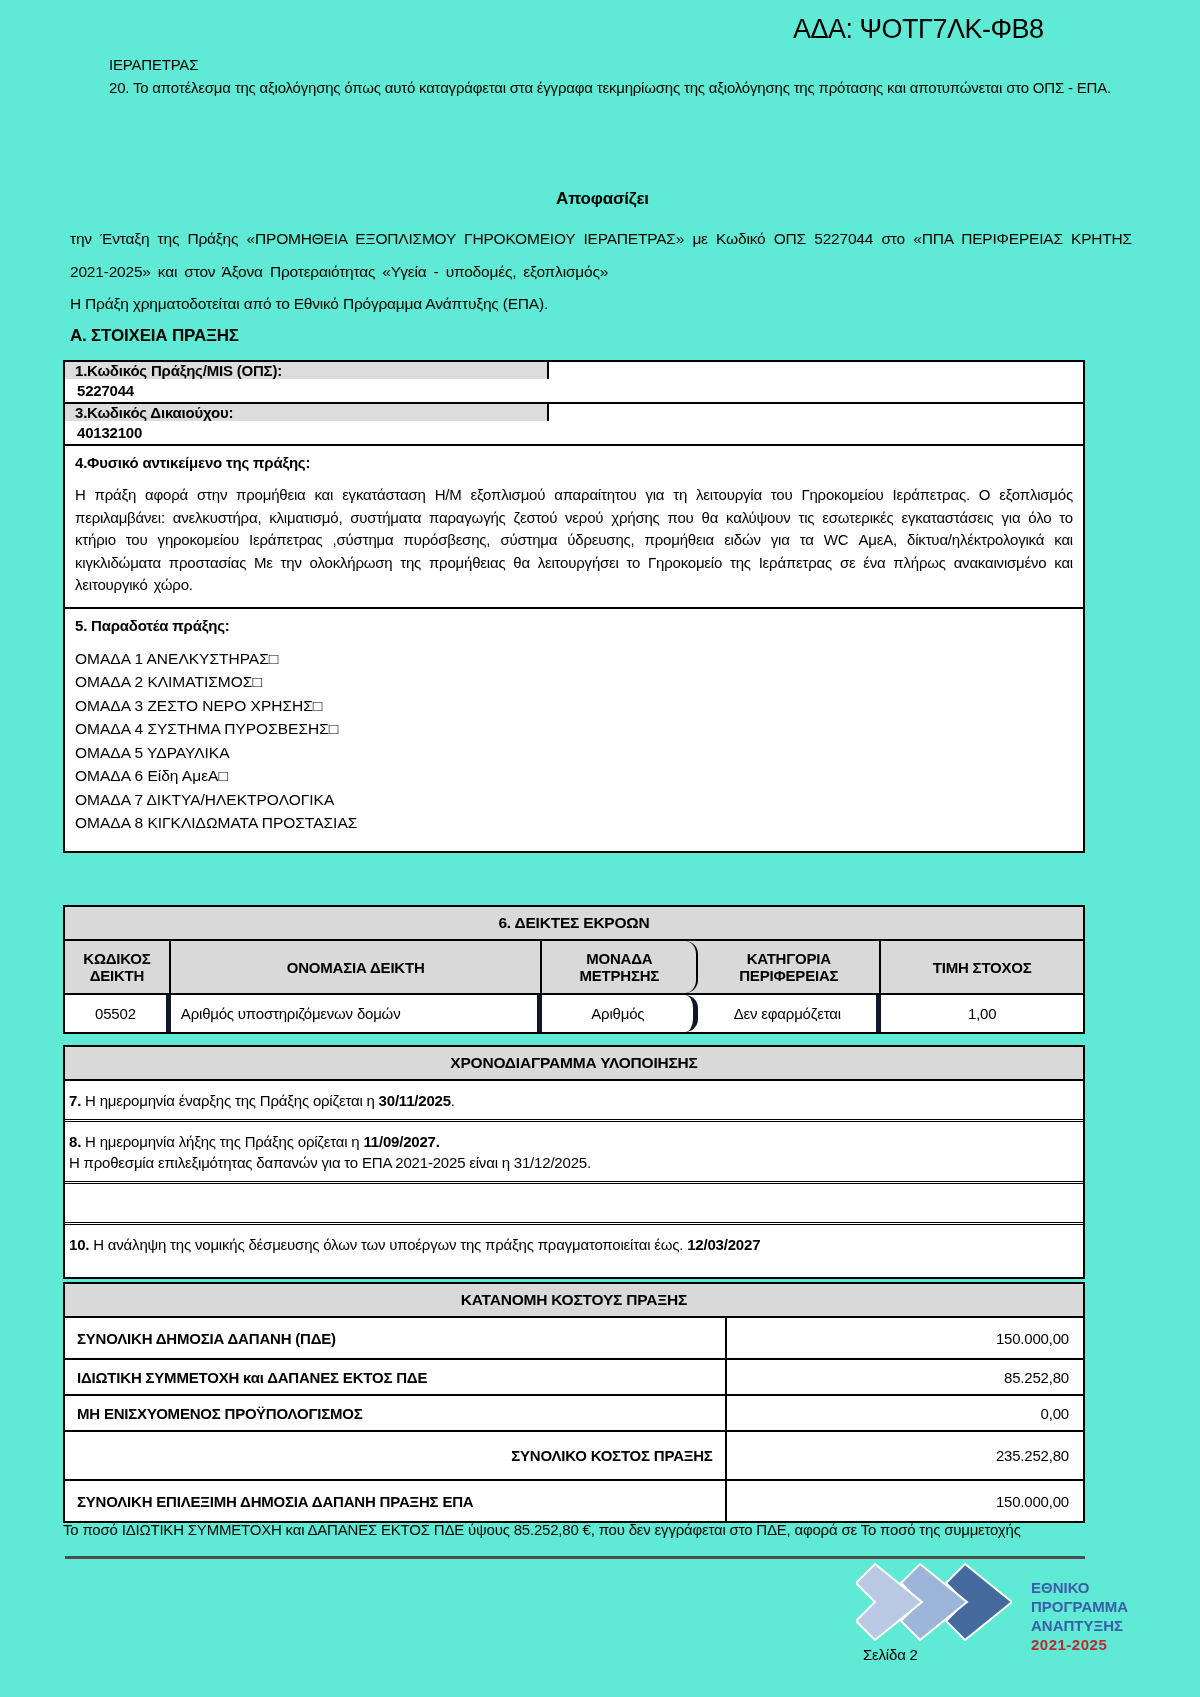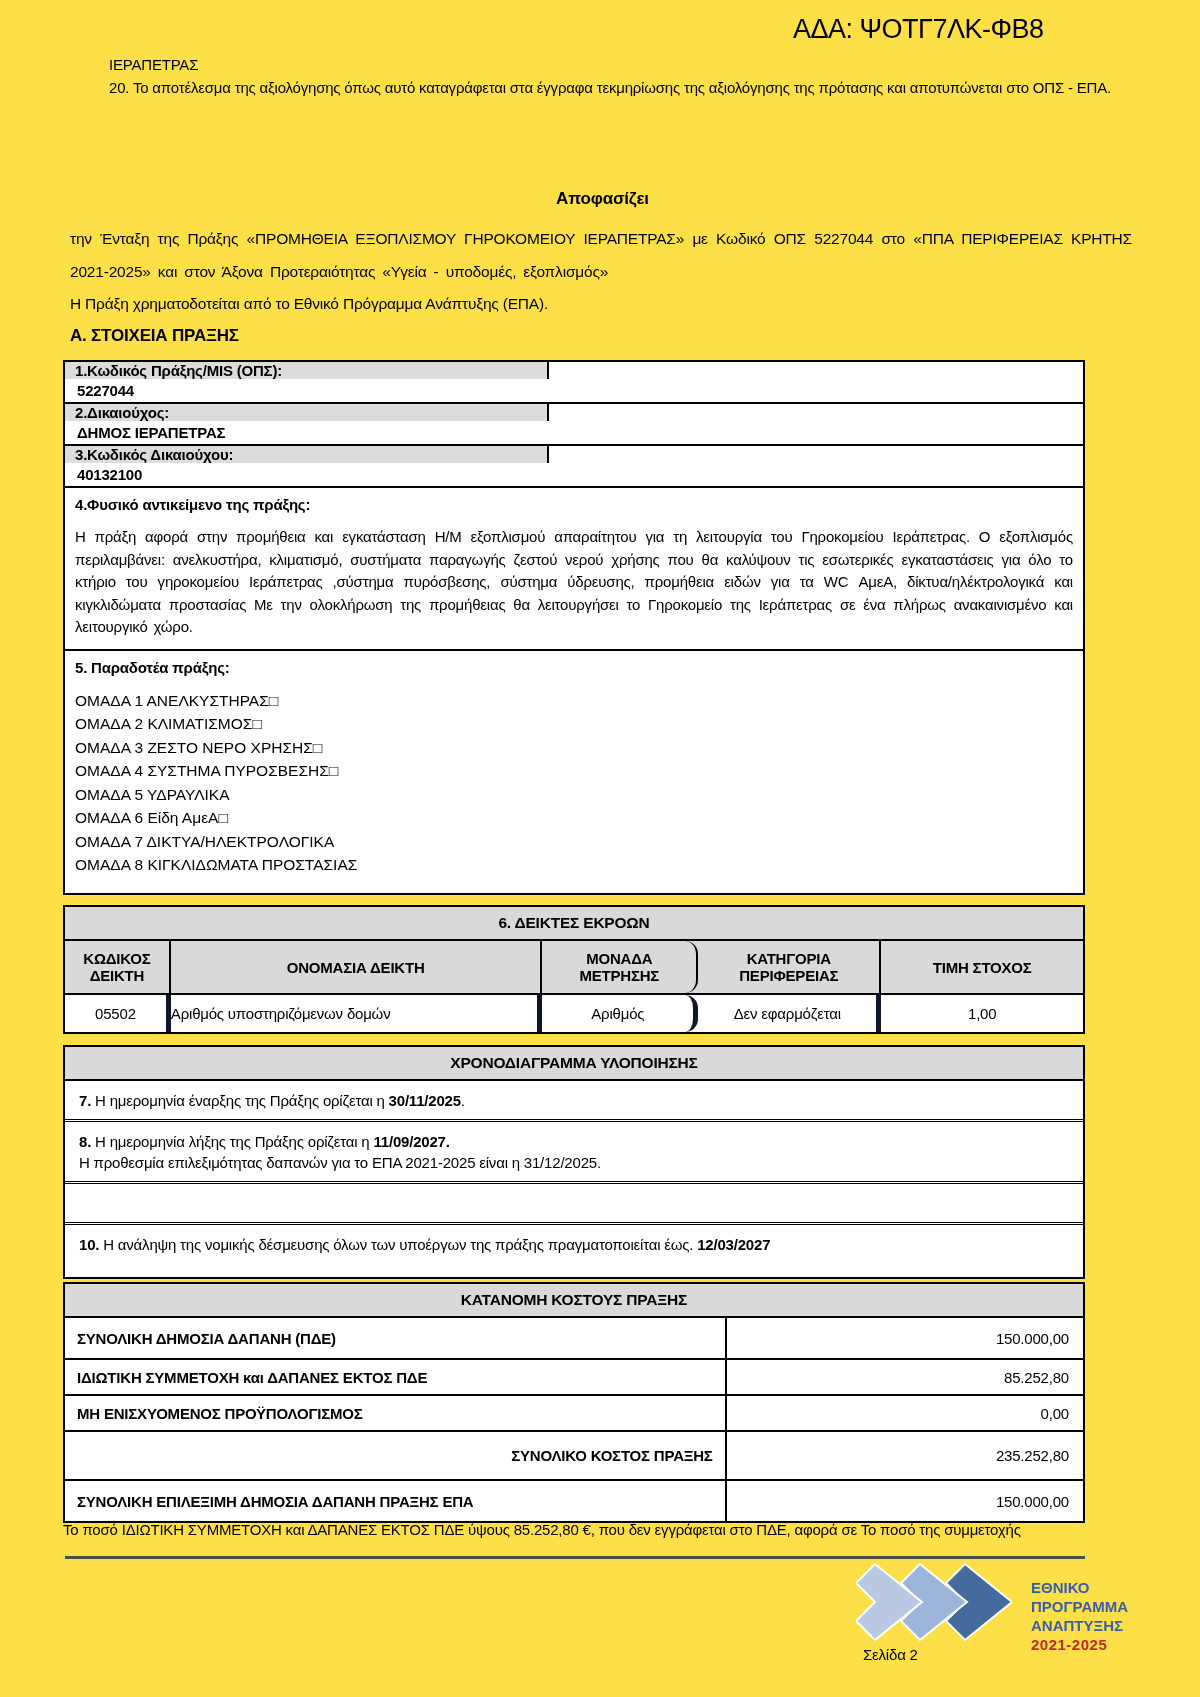--- a/index.html
+++ b/index.html
@@ -1,17 +1,17 @@
 <!DOCTYPE html>
 <html lang="el"><head>
 <meta charset="utf-8">
 <style>
   html,body { margin:0; padding:0; background:#ffffff; }
   .page {
-    position:relative; width:1200px; height:1697px; background:#fde047;
+    position:relative; width:1200px; height:1697px; background:#5eead4;
     font-family:"Liberation Sans","DejaVu Sans",sans-serif;
     color:#000; letter-spacing:-0.2px;
   }
   .ada { position:absolute; left:793px; top:14px; font-size:27px; letter-spacing:-0.5px; }
   .intro { position:absolute; left:97px; top:53px; width:1043px; font-size:15px; line-height:23px;margin-left:12px; }
   .intro p { margin:0; text-align:justify; }
   .decision-heading { position:absolute; left:70px; top:189px; width:1065px; text-align:center; font-weight:bold; font-size:17px; }
   .para1 { position:absolute; left:70px; top:222px; width:1062px; font-size:15.5px; line-height:33px; text-align:justify; word-spacing:3px; margin:0; }
   .para2 { position:absolute; left:70px; top:295px; width:1062px; font-size:15.5px; margin:0; }
   .heading-a { position:absolute; left:70px; top:326px; font-weight:bold; font-size:17px; }
@@ -35,25 +35,25 @@
   
   .indicators { top:905px; }
   .ind-cols { display:flex; background:#d9d9d9; border-bottom:2px solid #000; }
   .ind-col { display:flex; align-items:center; justify-content:center; text-align:center;
              font-weight:bold; font-size:15px; padding:9px 6px; border-right:2px solid #000; box-sizing:border-box; }
   .ind-col:last-child, .ind-cell:last-child { border-right:none; }
   .ind-row { display:flex; }
   .ind-cell { display:flex; align-items:center; justify-content:center; font-size:15px; min-height:37px;
               padding:2px 6px; border-right:5px solid #0f172a; box-sizing:border-box; }
   .w1{width:10.4%;} .w2{width:36.5%;} .w3{width:15.3%;border-radius:13px;} .w4{width:18%;} .w5{flex:1;}
-  .cell-left { justify-content:flex-start; text-align:left; padding-left:0; }
+  .cell-left { justify-content:flex-start; text-align:left; padding-left:10px; }
 
   
   .timeline { top:1045px; }
-  .tl-row { border-bottom:3px double #000; font-size:15px; padding:9px 10px 8px 14px; line-height:21px; }
+  .tl-row { border-bottom:3px double #000; font-size:15px; padding:9px 10px 8px 4px; line-height:21px; }
   .tl-row:last-child { border-bottom:none; }
   .tl-empty { height:38px; padding:0; }
   .tl-row10 { padding-bottom:22px; }
   .b { font-weight:bold; }
 
   
   .cost { top:1282px; }
   .cost-row { display:flex; border-bottom:2px solid #000; }
   .cost-row:last-child { border-bottom:none; }
   .cost-label { width:65%; border-right:2px solid #000; box-sizing:border-box; font-weight:bold; font-size:15px;
@@ -86,24 +86,20 @@
   <div class="decision-heading">Αποφασίζει</div>
   <p class="para1">την Ένταξη της Πράξης «ΠΡΟΜΗΘΕΙΑ ΕΞΟΠΛΙΣΜΟΥ ΓΗΡΟΚΟΜΕΙΟΥ ΙΕΡΑΠΕΤΡΑΣ» με Κωδικό ΟΠΣ 5227044 στο «ΠΠΑ ΠΕΡΙΦΕΡΕΙΑΣ ΚΡΗΤΗΣ 2021-2025» και στον Άξονα Προτεραιότητας «Υγεία - υποδομές, εξοπλισμός»</p>
   <p class="para2">Η Πράξη χρηματοδοτείται από το Εθνικό Πρόγραμμα Ανάπτυξης (ΕΠΑ).</p>
 
   <div class="heading-a">Α. ΣΤΟΙΧΕΙΑ ΠΡΑΞΗΣ</div>
 
   <div class="box table-a">
     <div class="ta-row">
       <div class="ta-label">1.Κωδικός Πράξης/MIS (ΟΠΣ):</div>
       <div class="ta-value">5227044</div>
-    </div>
-    <div class="ta-row">
-      <div class="ta-label">2.Δικαιούχος:</div>
-      <div class="ta-value">ΔΗΜΟΣ ΙΕΡΑΠΕΤΡΑΣ</div>
     </div>
     <div class="ta-row">
       <div class="ta-label">3.Κωδικός Δικαιούχου:</div>
       <div class="ta-value">40132100</div>
     </div>
     <div class="ta-block">
       <p class="ta-block-label">4.Φυσικό αντικείμενο της πράξης:</p>
       <p class="ta-paragraph">Η πράξη αφορά στην προμήθεια  και εγκατάσταση Η/Μ εξοπλισμού απαραίτητου για τη λειτουργία του Γηροκομείου Ιεράπετρας.  Ο εξοπλισμός περιλαμβάνει: ανελκυστήρα, κλιματισμό, συστήματα παραγωγής ζεστού νερού χρήσης που θα καλύψουν τις εσωτερικές εγκαταστάσεις για όλο το κτήριο του γηροκομείου Ιεράπετρας ,σύστημα πυρόσβεσης, σύστημα ύδρευσης, προμήθεια ειδών για τα WC ΑμεΑ, δίκτυα/ηλέκτρολογικά και κιγκλιδώματα προστασίας  Με την ολοκλήρωση της προμήθειας θα λειτουργήσει το Γηροκομείο της Ιεράπετρας σε ένα πλήρως ανακαινισμένο και λειτουργικό χώρο.</p>
     </div>
     <div class="ta-block">

